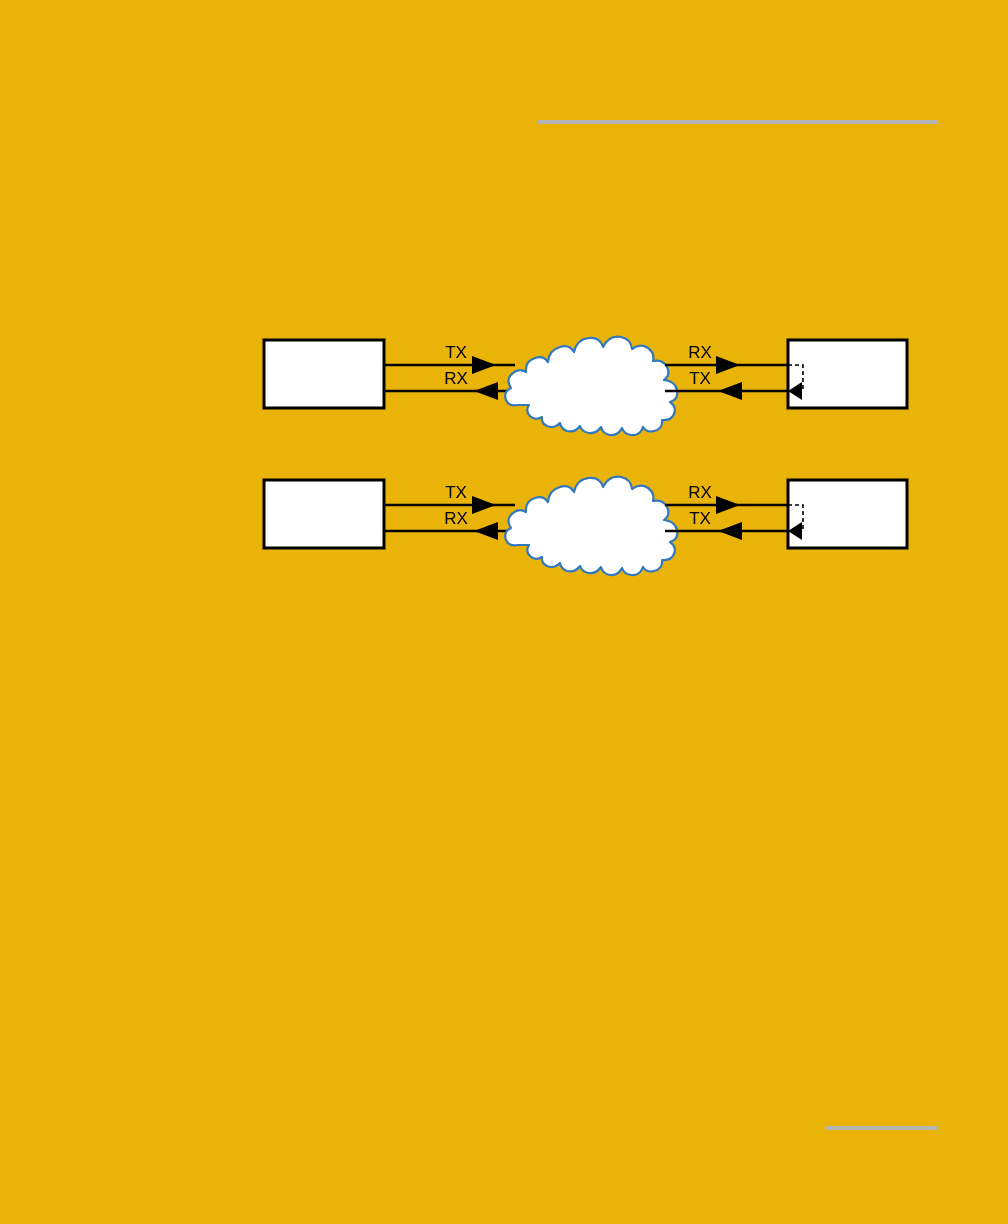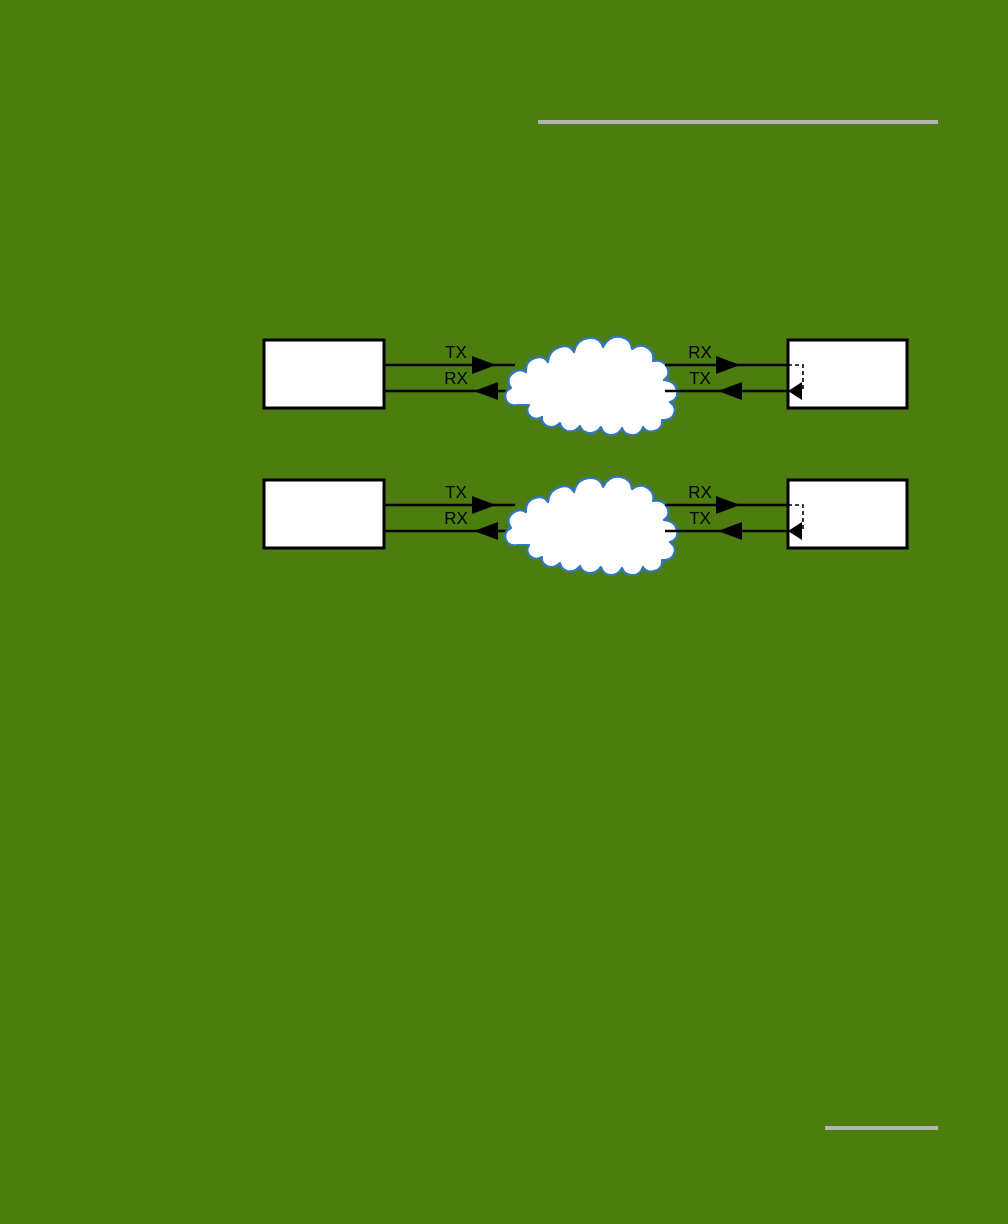--- a/index.html
+++ b/index.html
@@ -8,21 +8,21 @@
     padding: 0;
     background: #ffffff;
   }
   body {
     font-family: "Liberation Sans", sans-serif;
   }
   #page {
     position: relative;
     width: 1008px;
     height: 1224px;
-    background: #4d7c0f;
+    background: #eab308;
     overflow: hidden;
   }
 
   
   .rule {
     position: absolute;
     height: 4px;
     background: #b4b4b4;
   }
   #header-rule {

